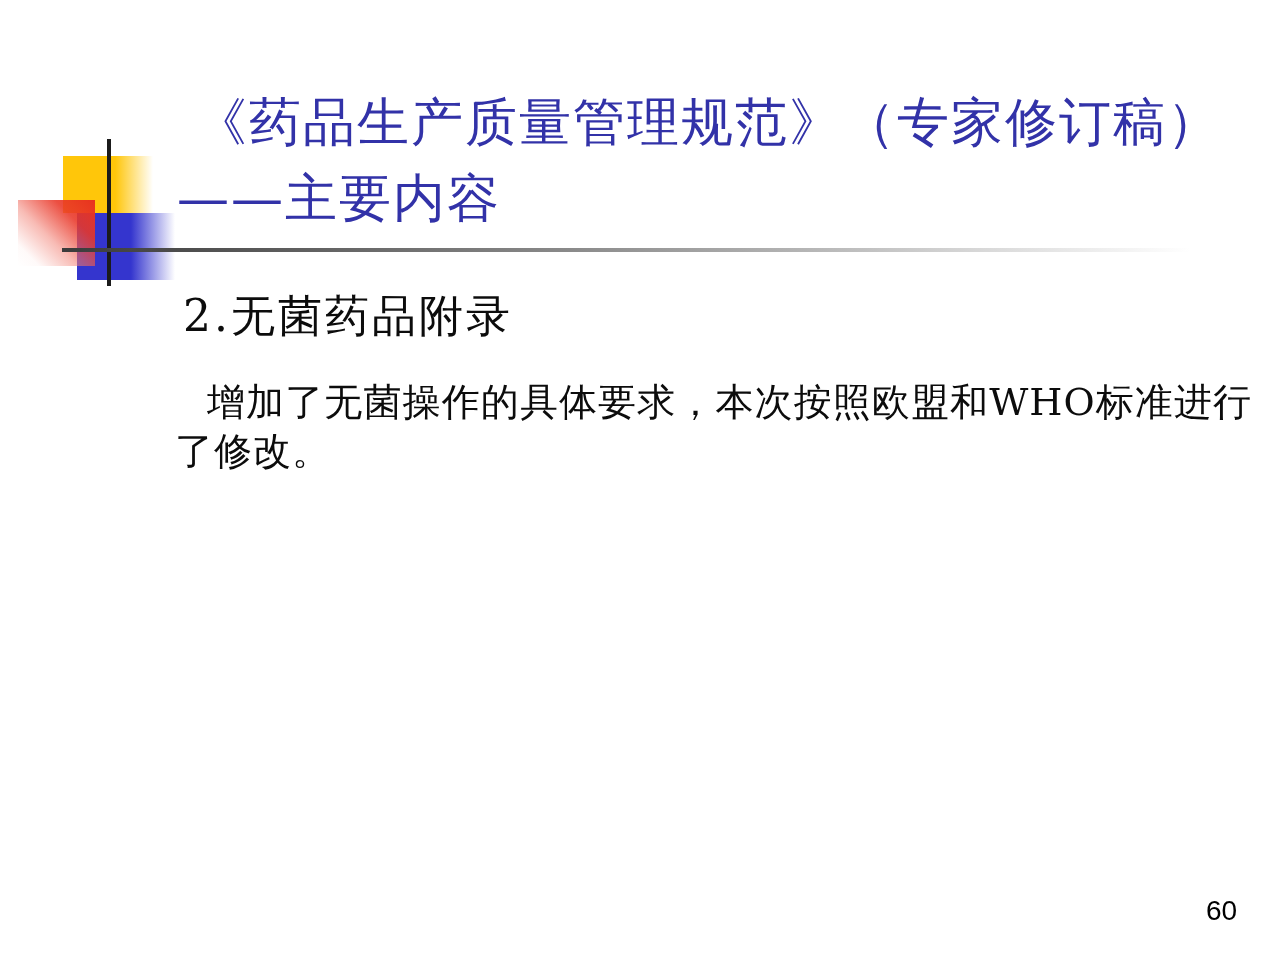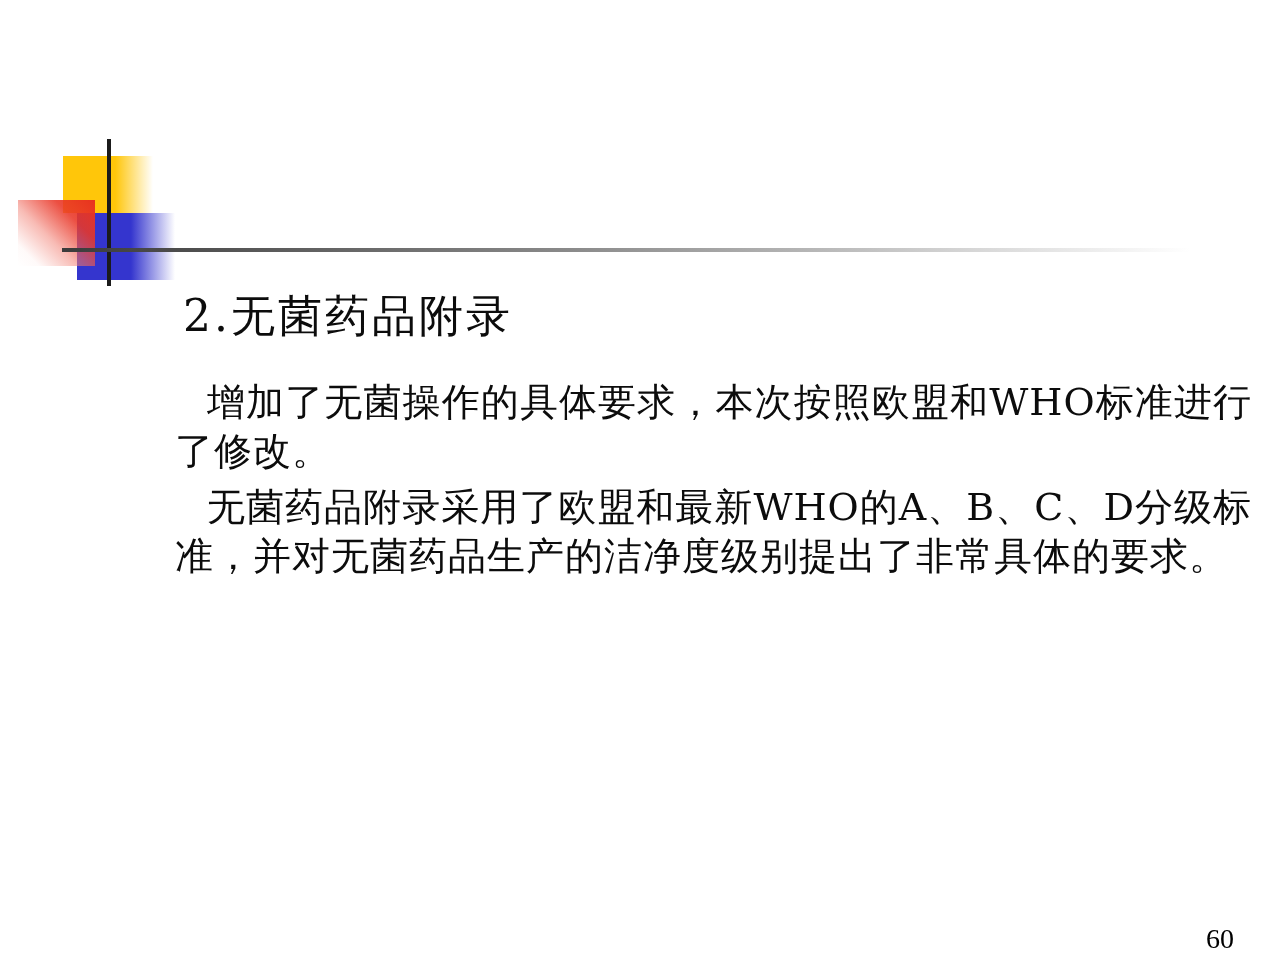--- a/index.html
+++ b/index.html
@@ -59,39 +59,40 @@
     margin: 0 0 34px 8px; font-weight: normal;
   }
   .body-block p {
     font-size: 38px; line-height: 49px; letter-spacing: 1px;
     margin: 0 0 7px 0; text-indent: 32px; text-align: justify;
   }
 
   
   .page-number {
     position: absolute; left: 1206px; top: 895px;
-    font-family: Liberation Serif, serif;
-    font-size: 28px; color: #000000; z-index: 5; margin-top: 28px;
+    font-family: Liberation Sans, sans-serif;
+    font-size: 28px; color: #000000; z-index: 5;
   }
 </style>
 </head>
 <body>
 
 <div class="slide">
 
   <div class="sq-yellow"></div>
   <div class="sq-blue"></div>
   <div class="sq-red"></div>
   <div class="line-v"></div>
   <div class="line-h"></div>
 
   <div class="title">
+    <div class="title-line1">《药品生产质量管理规范》（专家修订稿）</div>
+    <div class="title-line2">——主要内容</div>
   </div>
 
   <div class="body-block">
     <h2 class="heading">2.无菌药品附录</h2>
     <p>增加了无菌操作的具体要求，本次按照欧盟和WHO标准进行了修改。</p>
-    <p>无菌药品附录采用了欧盟和最新WHO的A、B、C、D分级标准，并对无菌药品生产的洁净度级别提出了非常具体的要求。</p>
   </div>
 
   <div class="page-number">60</div>
 
 </div>
 
 </body></html>

